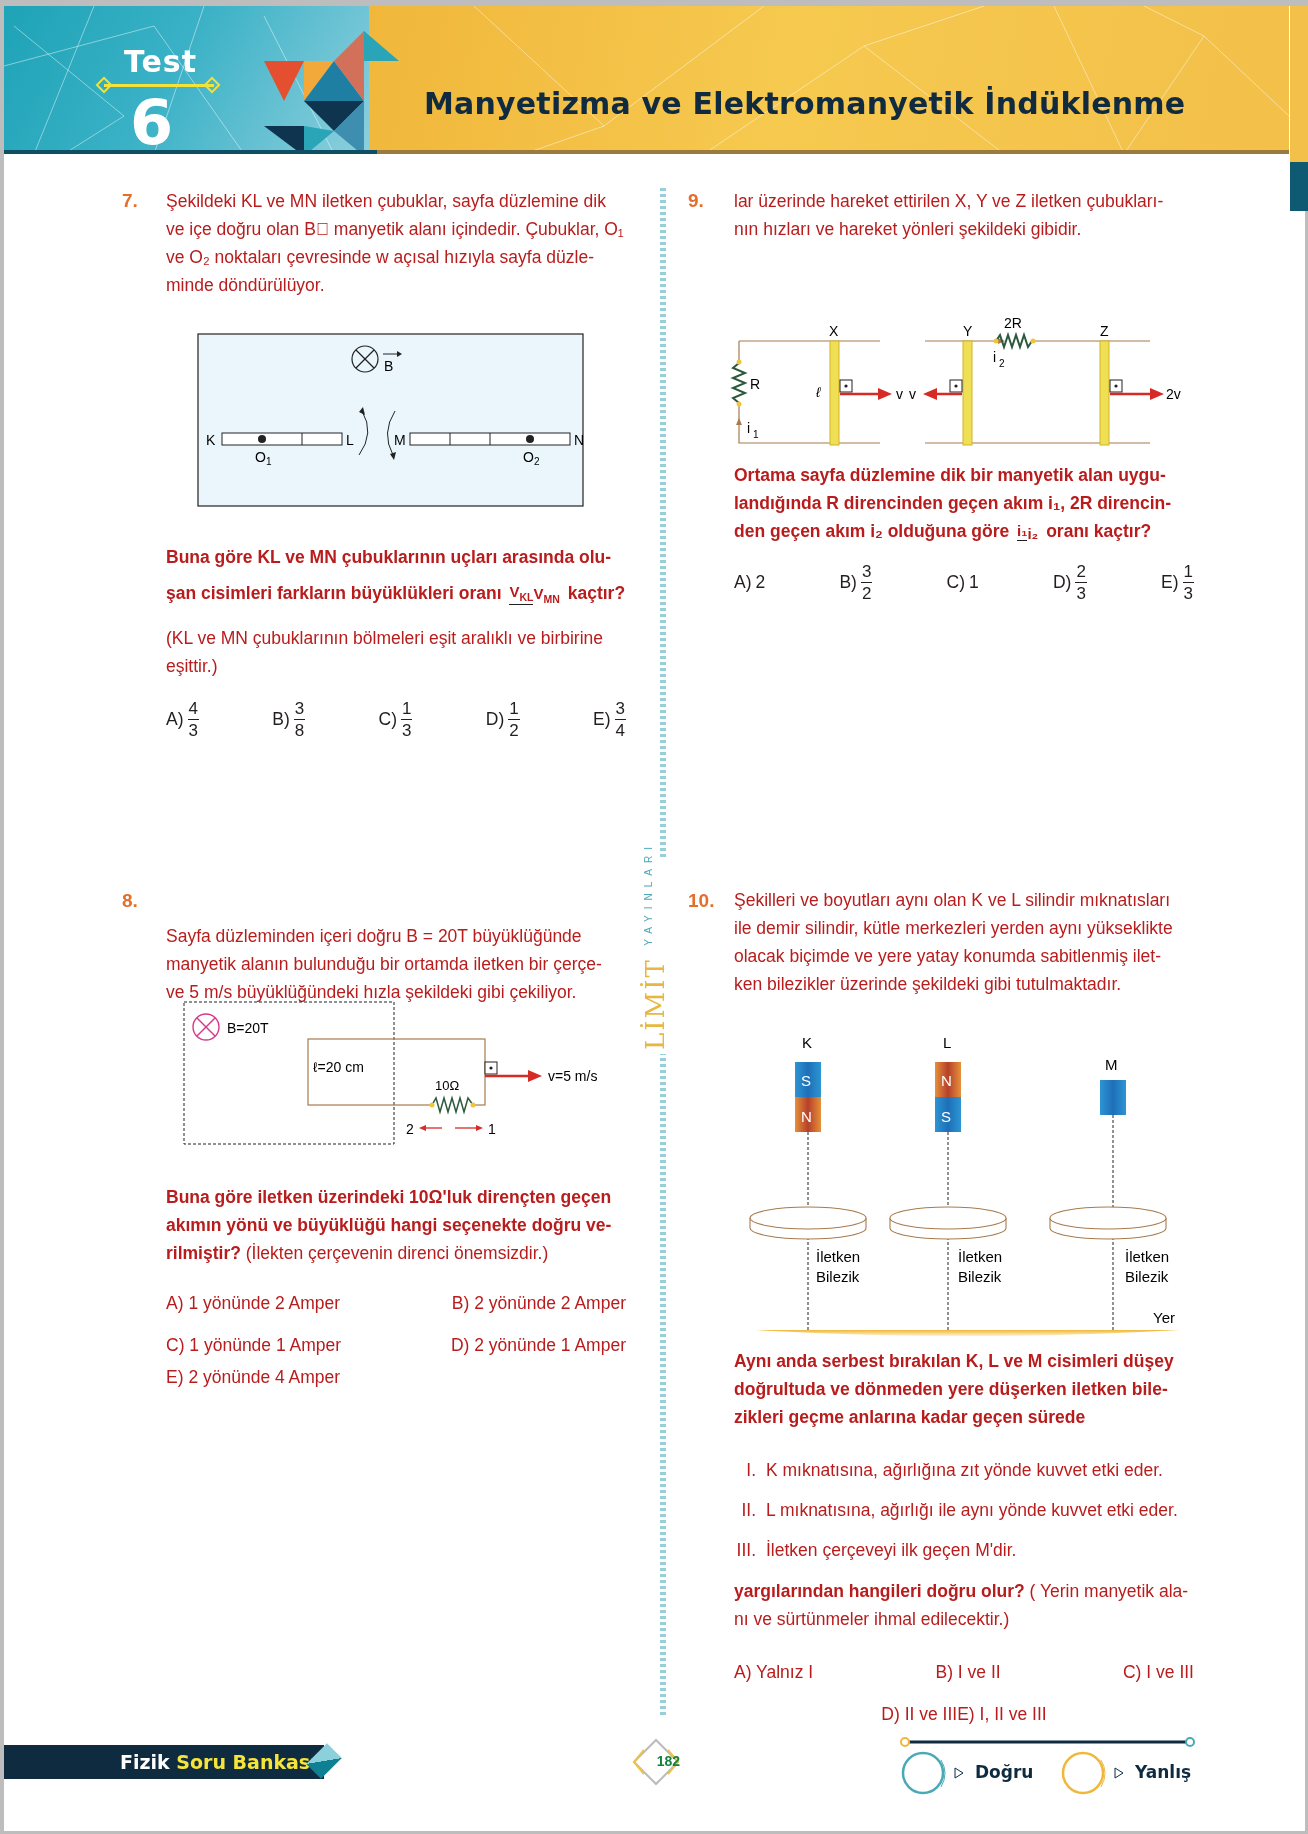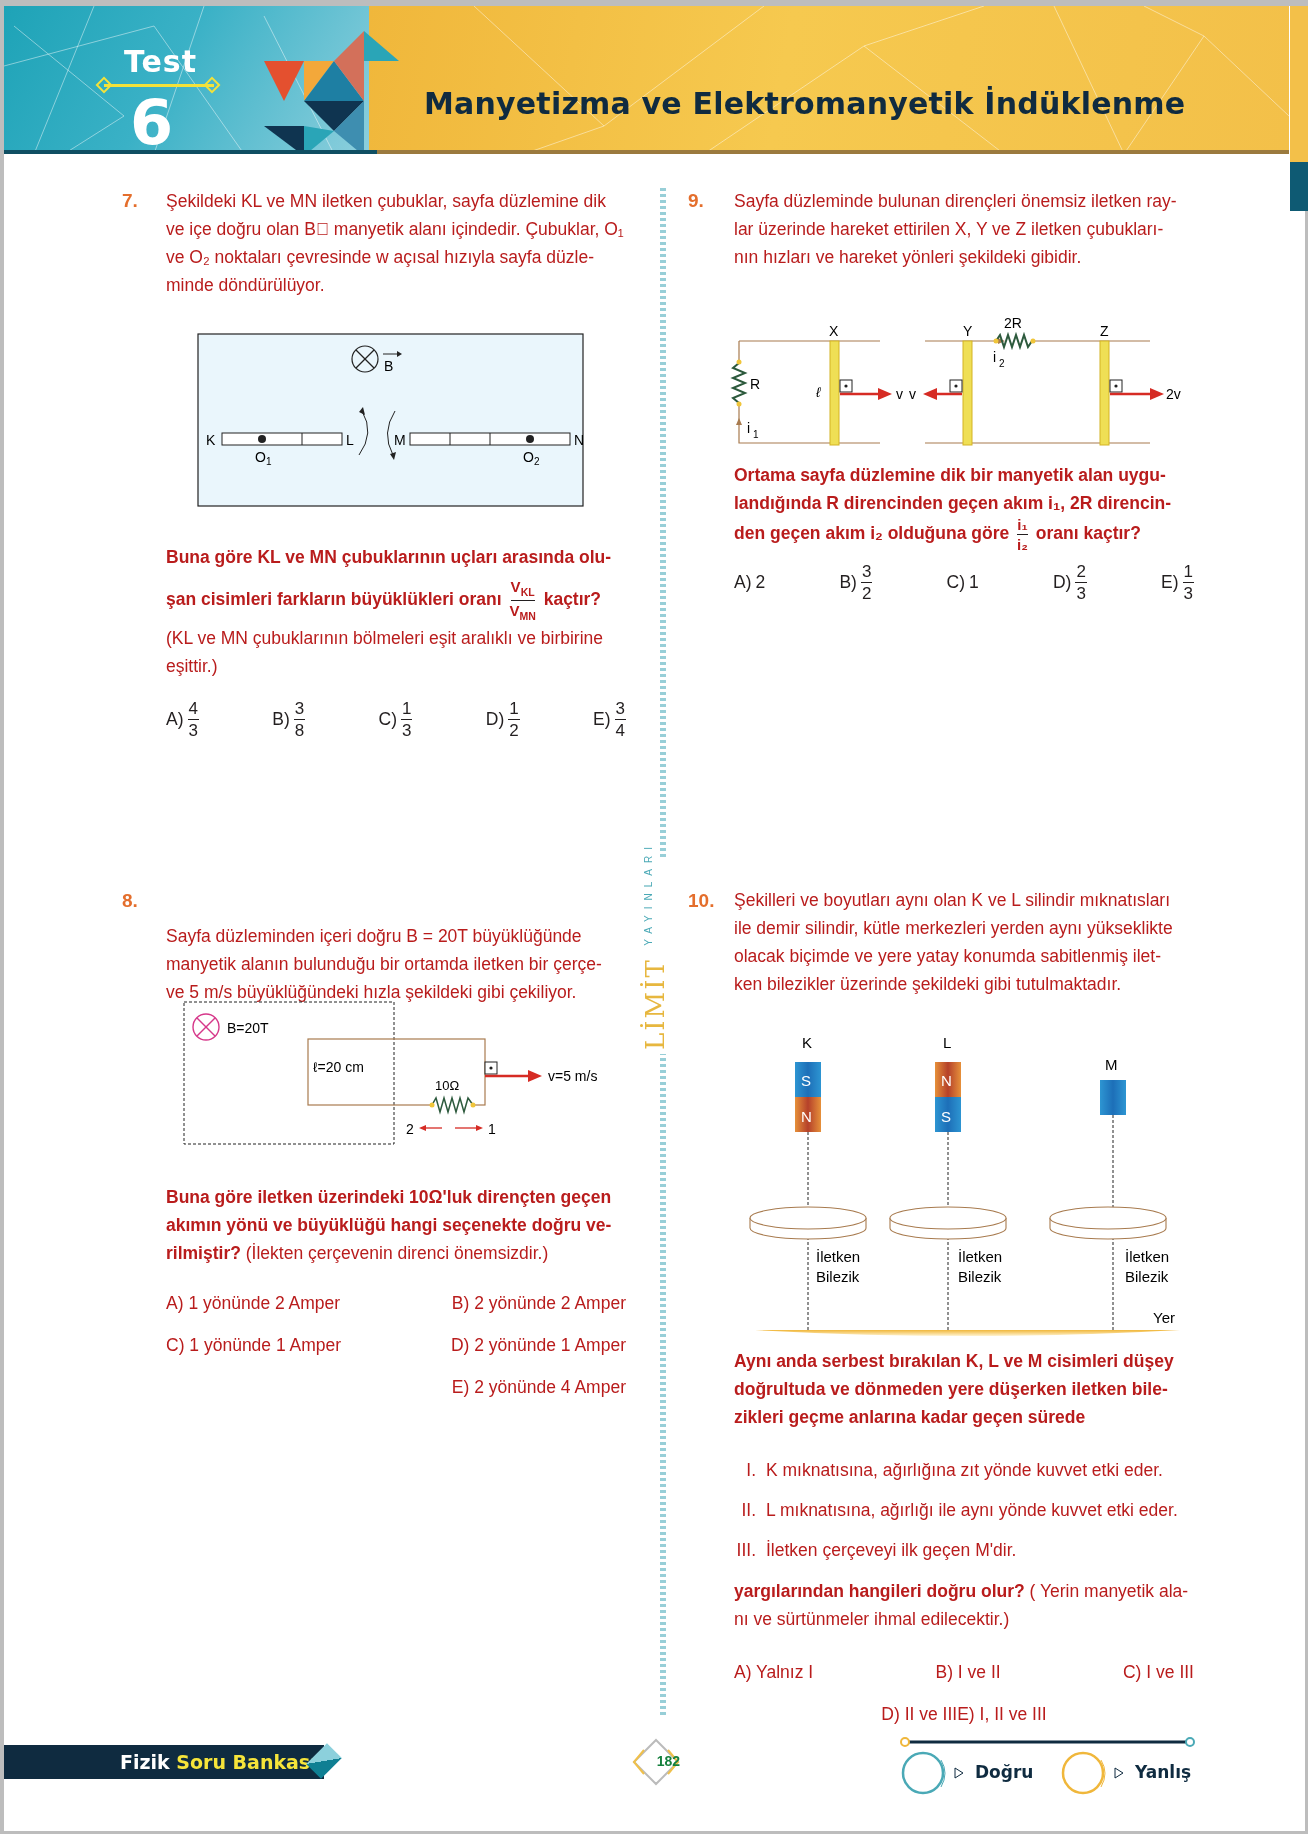--- a/index.html
+++ b/index.html
@@ -32,21 +32,21 @@
 
   
   .q-num { position: absolute; font-size: 19px; font-weight: bold; color: #e46e2c; }
   .q-text { position: absolute; font-size: 17.5px; line-height: 28px; color: #b91c1c; }
   .q-text.bold { font-weight: bold; }
   .opt-row { position: absolute; display: flex; justify-content: space-between; font-size: 17.5px; }
   .opt { display: flex; align-items: center; gap: 4px; }
   .frac { display: inline-flex; flex-direction: column; align-items: center; line-height: 1; font-size: 17px; }
   .frac .num { border-bottom: 1px solid #231f20; padding: 0 1px 2px; }
   .frac .den { padding-top: 2px; }
-  .inline-frac { display: inline-flex; flex-direction: column; align-items: center; vertical-align: middle; line-height: 1; font-weight: bold; font-size: 15px; margin: 0 3px; }
+  .inline-frac { display: inline-flex; align-items: center; vertical-align: middle; line-height: 1; font-weight: bold; font-size: 15px; margin: 0 3px; }
   .inline-frac .num { border-bottom: 1.5px solid #231f20; padding-bottom: 2px; }
   .inline-frac .den { padding-top: 2px; }
   sub { font-size: 0.7em; }
 
   svg text { font-family: "Liberation Sans", sans-serif; }
 
   
   .footer-band { position: absolute; left: 4px; top: 1745px; width: 320px; height: 34px; background: #0f2b40; }
   .footer-text { position: absolute; left: 120px; top: 1751px; font-size: 19px; font-weight: bold; font-family: "DejaVu Sans", sans-serif; }
   .footer-text .w { color: #fff; margin-top: 24px; }
@@ -231,28 +231,27 @@
 </div>
 <div class="q-text" style="left:166px;top:1289px;width:460px">
   <div style="display:flex;justify-content:space-between">
     <span><span>A)</span> <span>1 yönünde 2 Amper</span></span>
     <span><span>B)</span> <span>2 yönünde 2 Amper</span></span>
   </div>
   <div style="display:flex;justify-content:space-between;margin-top:14px">
     <span><span>C)</span> <span>1 yönünde 1 Amper</span></span>
     <span><span>D)</span> <span>2 yönünde 1 Amper</span></span>
   </div>
-  <div style="text-align:right;margin-top:14px">
+  <div style="text-align:left;margin-top:4px">
     <span><span>E)</span> <span>2 yönünde 4 Amper</span></span>
   </div>
 </div>
 
 <div class="q-num" style="left:688px;top:190px">9.</div>
 <div class="q-text" style="left:734px;top:187px;width:460px">
-  <div>Sayfa düzleminde bulunan dirençleri önemsiz iletken ray-</div>
   <div>lar üzerinde hareket ettirilen X, Y ve Z iletken çubukları-</div>
   <div>nın hızları ve hareket yönleri şekildeki gibidir.</div>
 </div>
 <svg style="position:absolute;left:730px;top:305px" width="480" height="150">
   <g stroke="#a87b4f" stroke-width="1.2" fill="none">
     <path d="M9 36 L9 56 M9 100 L9 138 L150 138 M9 36 L150 36"></path>
     <path d="M195 36 L265 36 M305 36 L420 36 M195 138 L420 138"></path>
   </g>
   <polyline points="9,58 3,63 15,68 3,73 15,78 3,83 15,88 3,93 9,98" fill="none" stroke="#2d5a3d" stroke-width="2"></polyline>
   <circle cx="9" cy="57" r="2.5" fill="#f0c53a"></circle>

